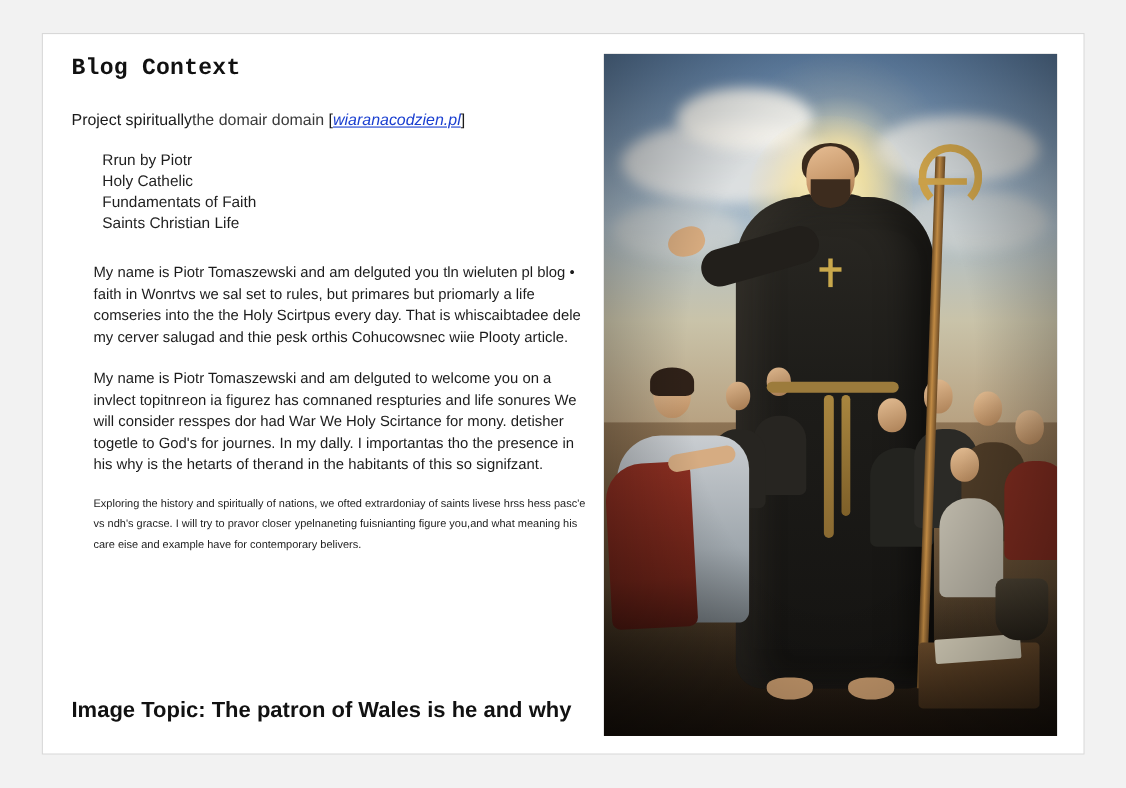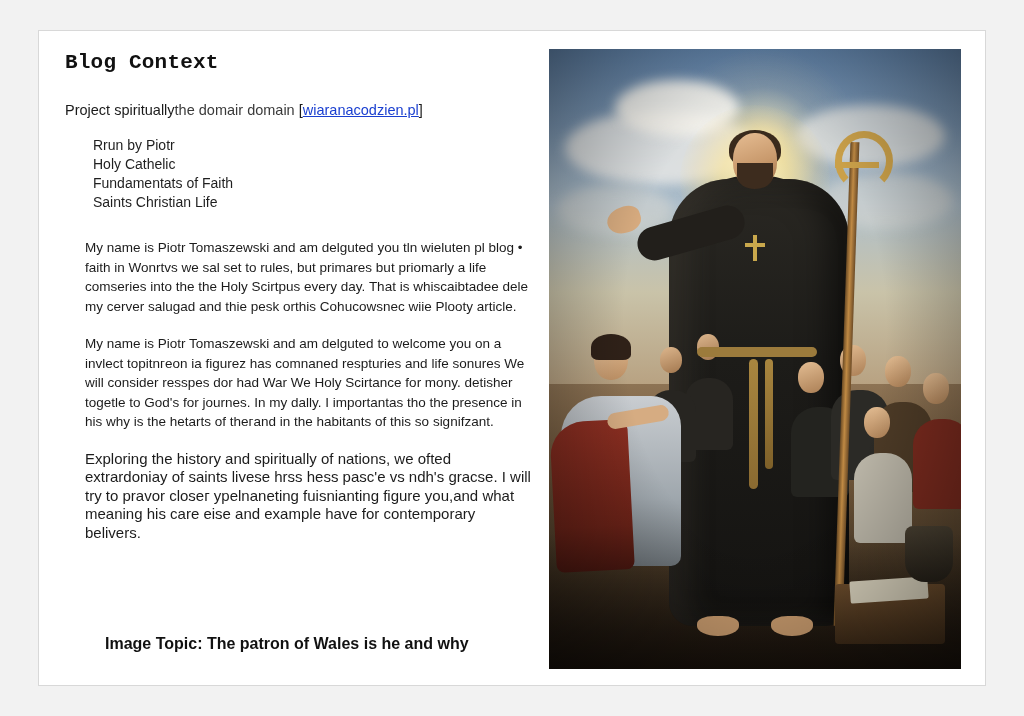--- a/index.html
+++ b/index.html
@@ -40,49 +40,49 @@
     font-size: 14.5px;
     color: #1a1a1a;
     margin-bottom: 18px;
     white-space: nowrap;
   }
   .desc-line .lbl { color: #1a1a1a; }
   .desc-line .muted { color: #3a3a3a; }
   .link {
     color: #1a3fd0;
     text-decoration: underline;
+    font-style: italic;
   }
   .meta {
     font-size: 14px;
     color: #1f1f1f;
     line-height: 19px;
     margin-bottom: 26px;
     margin-left: 28px;
   }
   .meta div { white-space: nowrap; }
   .para {
     font-size: 13.5px;
     color: #1c1c1c;
     line-height: 19.5px;
     margin-bottom: 18px;
     margin-left: 20px;
   }
   .para.small {
-    font-size: 15px;
+    font-size: 10px;
     line-height: 18.5px;
   }
   .footer-topic {
     position: absolute;
     left: 0;
     top: 584px;
-    font-size: 16px;
+    font-size: 20px;
     font-weight: bold;
     color: #111111;
     white-space: nowrap;
-    margin-left: 40px;
   }
   .image-frame {
     position: absolute;
     left: 510px;
     top: 18px;
     width: 412px;
     height: 620px;
     overflow: hidden;
     background: #1b1a18;
   }

